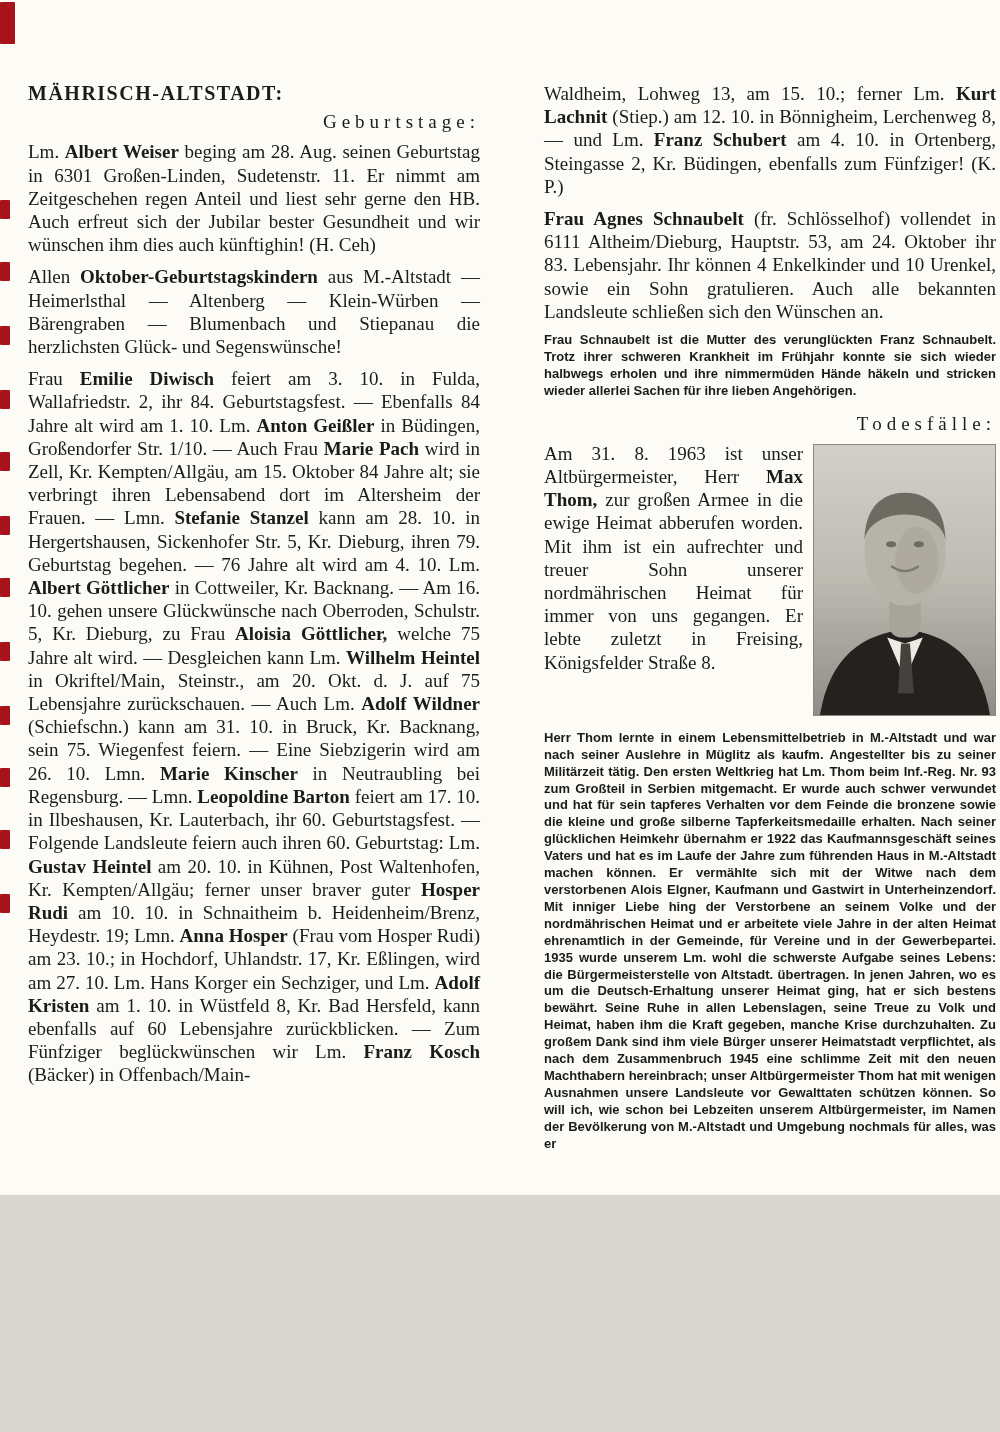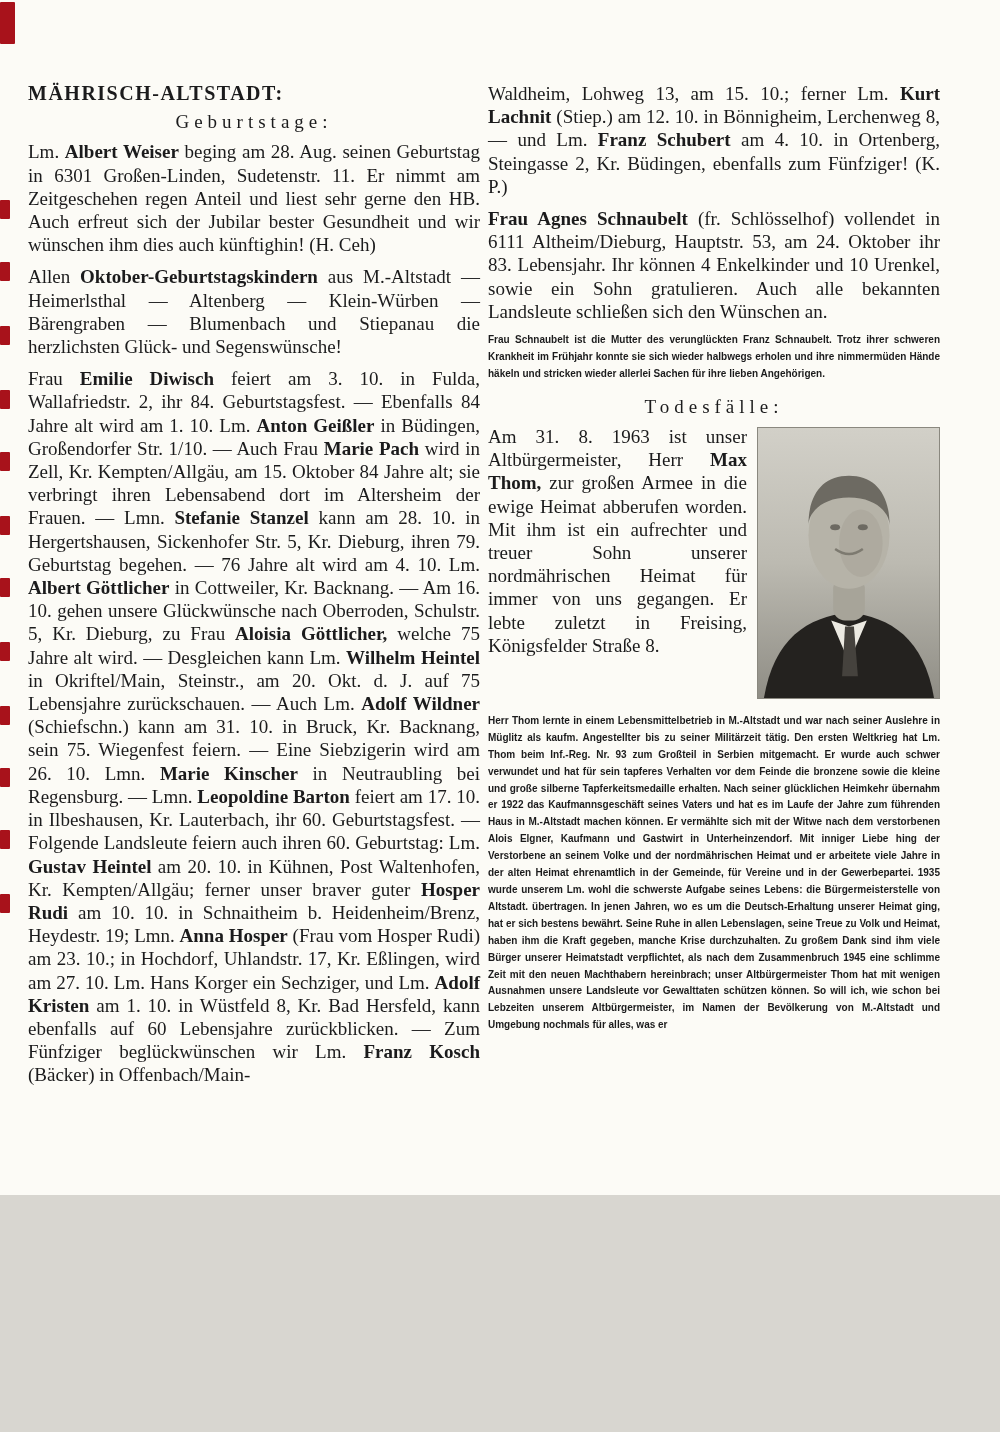--- a/index.html
+++ b/index.html
@@ -19,41 +19,41 @@
   }
   .col{
     position:absolute;
     top:82px;
     width:452px;
     text-align:justify;
     font-size:19px;
     line-height:23.2px;
   }
   .col-left{left:28px;}
-  .col-right{left:488px;}
+  .col-right{left:544px;}
   .para{margin:0 0 9px 0;}
   .para:last-child{margin-bottom:12px;}
   .b{font-weight:bold;}
   .heading{
     font-weight:bold;
     font-size:20px;
     letter-spacing:1.5px;
     margin:0 0 5px 0;
     text-align:left;
   }
   .sub{
     font-size:19px;
     letter-spacing:5px;
     margin:0 0 7px 0;
-    text-align:center;
+    text-align:right;
   }
   .note{
     font-family:"Liberation Sans", sans-serif;
     font-weight:bold;
-    font-size:10px;
+    font-size:13px;
     line-height:16.9px;
     text-align:justify;
     margin:2px 0 12px 0;
   }
   .note-last{margin-bottom:4px;clear:both;}
   .thom-block{overflow:hidden;margin:0 0 8px 0;}
   .photo{
     float:right;
     width:183px;height:272px;
     margin:2px 0 6px 10px;

